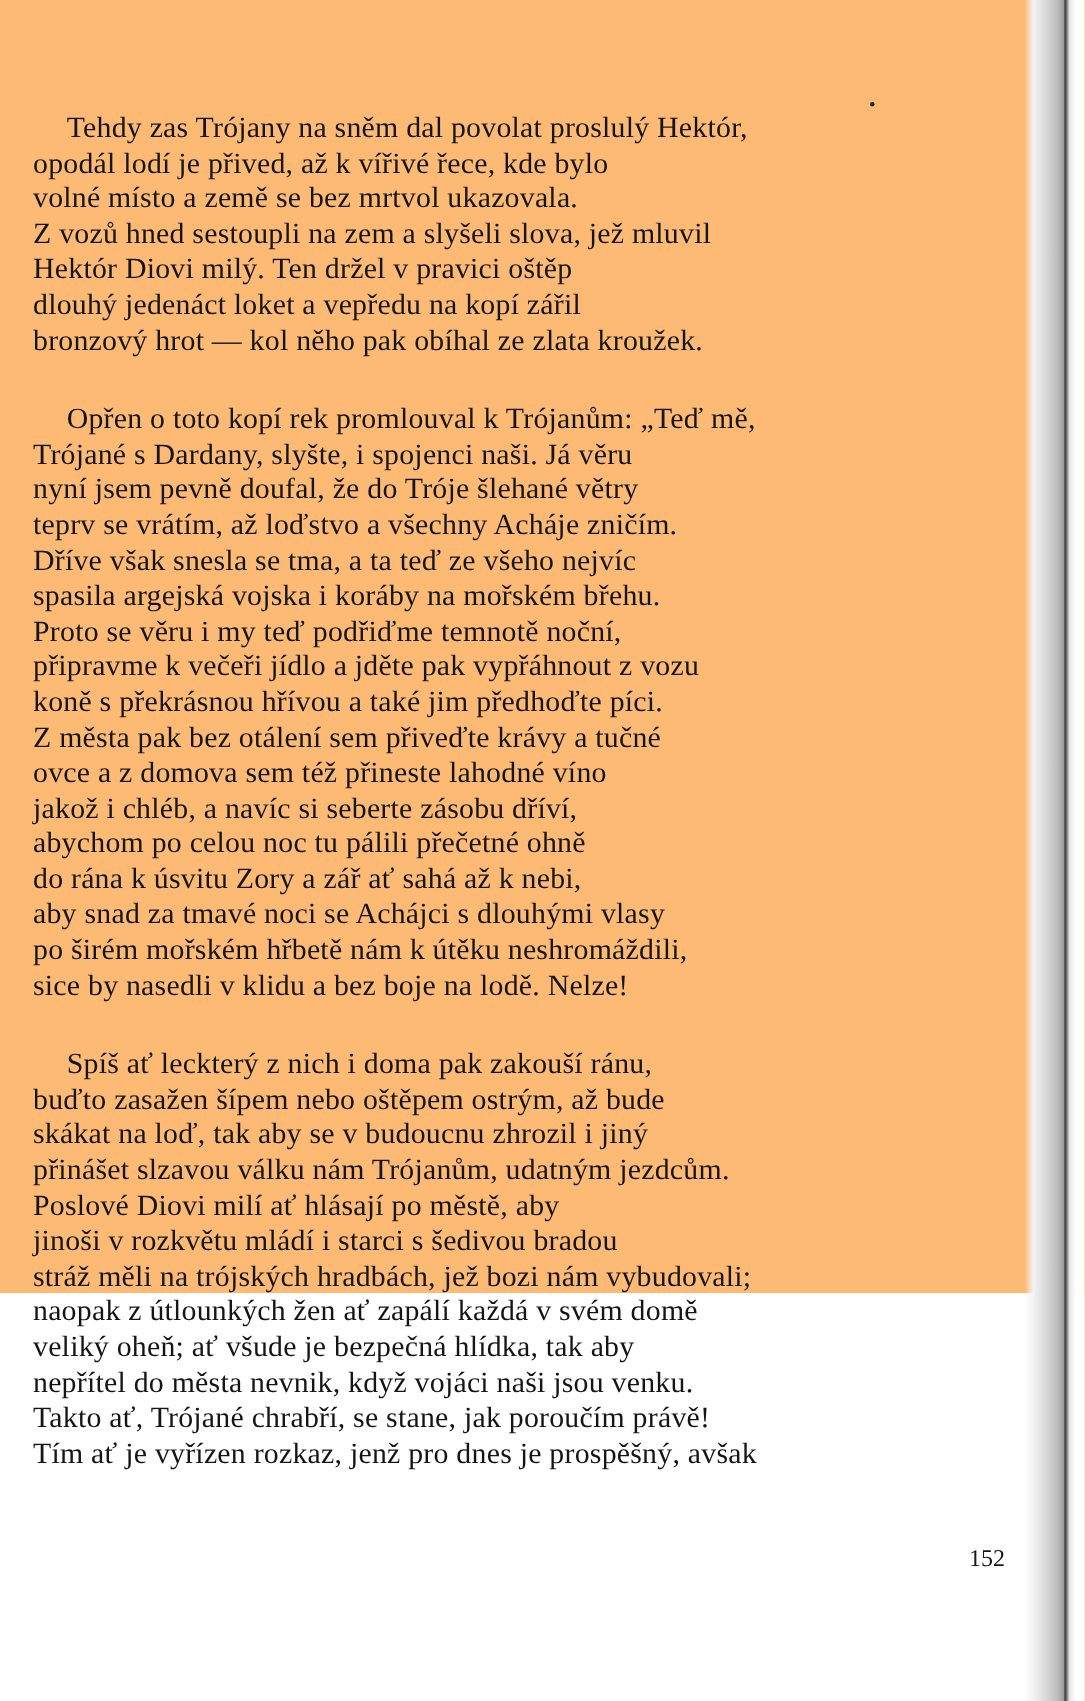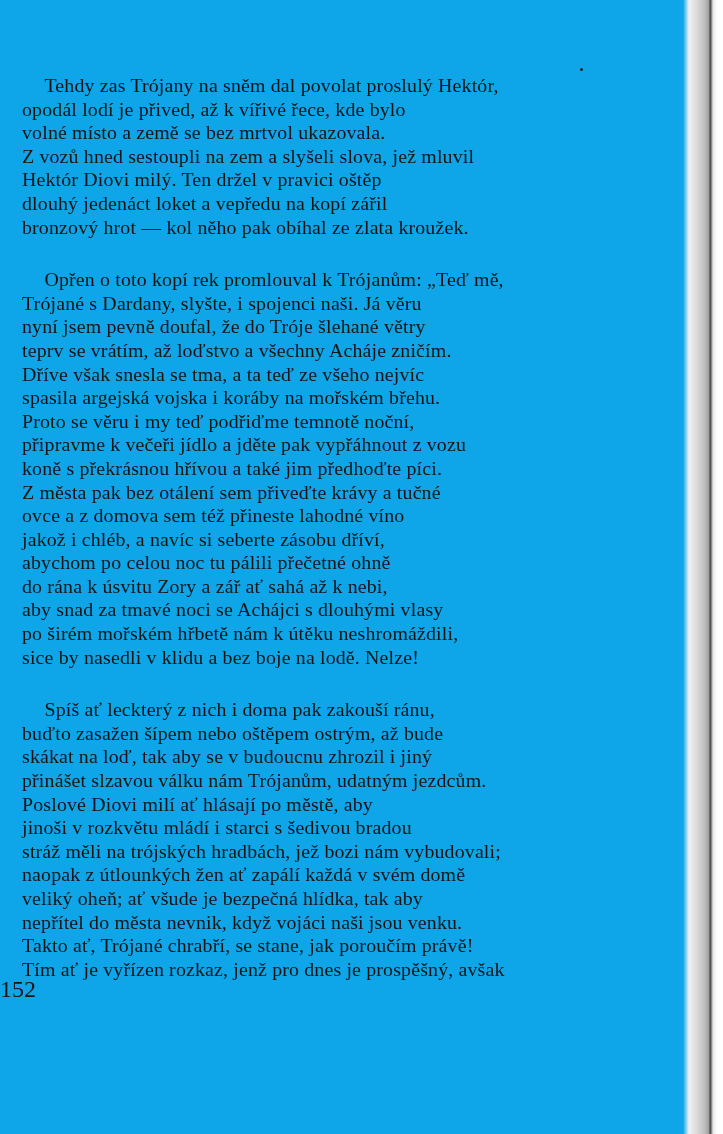--- a/index.html
+++ b/index.html
@@ -3,22 +3,22 @@
 <meta charset="utf-8">
 <style>
   html, body { margin: 0; padding: 0; }
   body {
     width: 723px; height: 1134px; overflow: hidden;
     background: #ffffff; position: relative;
     font-family: "Liberation Serif", "DejaVu Serif", serif;
     color: #151515;
   }
   .page {
-    position: absolute; left: 0; top: 0; width: 723px; height: 1134px;
-    background: #0ea5e9;
+    position: absolute; left: 0; top: 0; width: 723px; height: 862px;
+    background: #fdba74;
   }
   .spine {
     position: absolute; top: 0; right: 0; width: 40px; height: 1134px;
     background: linear-gradient(to right,
       rgba(255,255,255,0) 0px,
       #f2f2f2 6px,
       #d9d9d9 14px,
       #bdbdbd 22px,
       #9d9d9d 26px,
       #3a3a3a 27px,
@@ -32,22 +32,22 @@
   }
   .text {
     position: absolute; left: 22px; top: 74px; width: 640px;
     font-size: 19.5px; line-height: 23.6px; letter-spacing: 0.15px;
     transform: scaleX(1.02); transform-origin: left top;
   }
   .stanza { margin: 0 0 29px 0; }
   .line { display: block; white-space: nowrap; }
   .line.indent { padding-left: 22px; }
   .pageno {
-    position: absolute; left: 0; width: 670px; top: 976px;
-    text-align: left; font-size: 24px;
+    position: absolute; left: 0; width: 670px; top: 1031px;
+    text-align: right; font-size: 16px;
   }
 </style>
 </head>
 <body>
 
 <div class="page">
   <div class="spine"></div>
   <div class="dot"></div>
 
   <div class="text">

